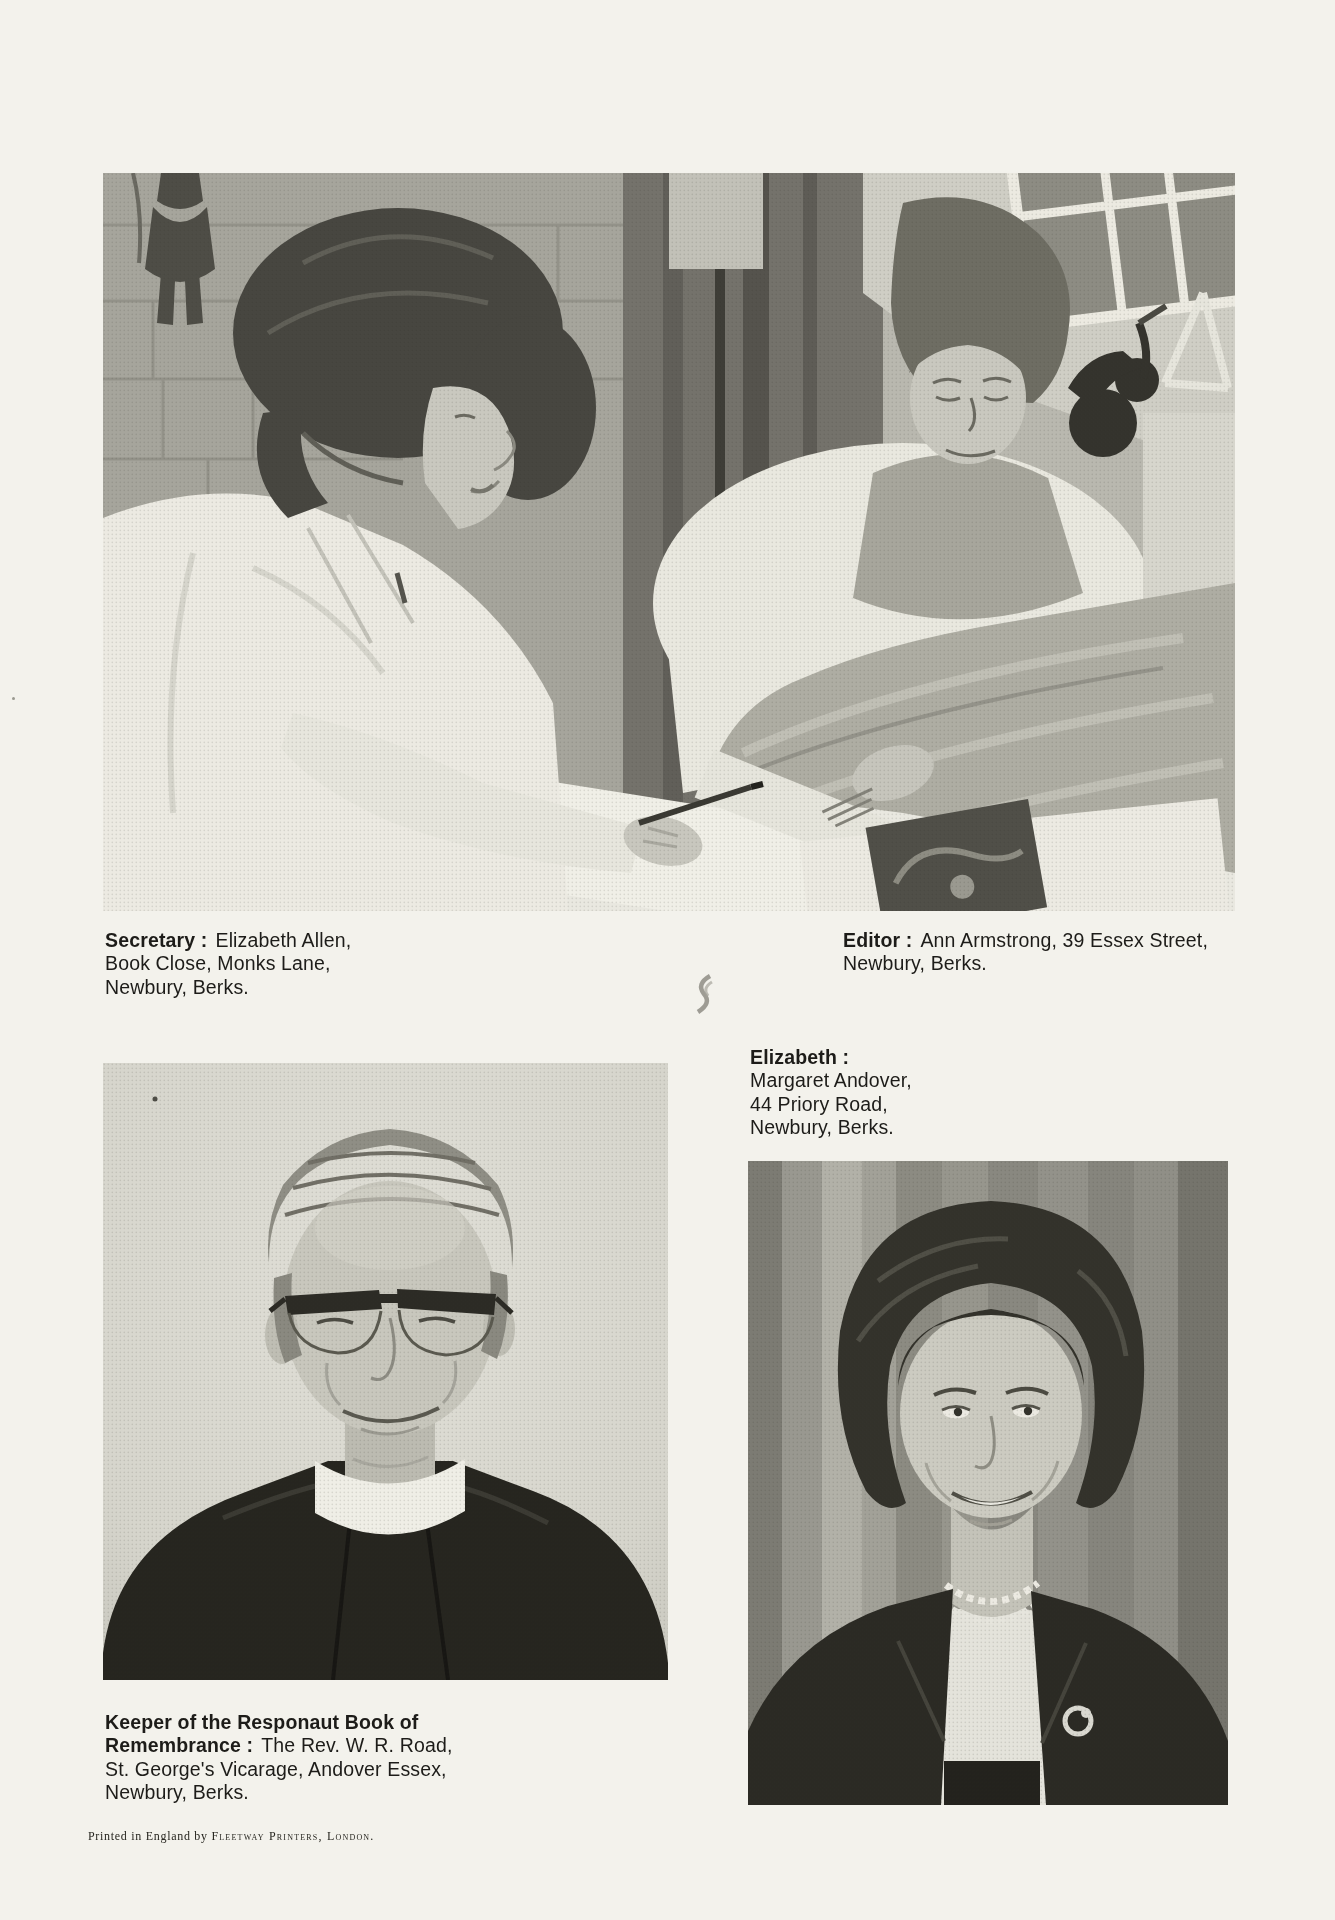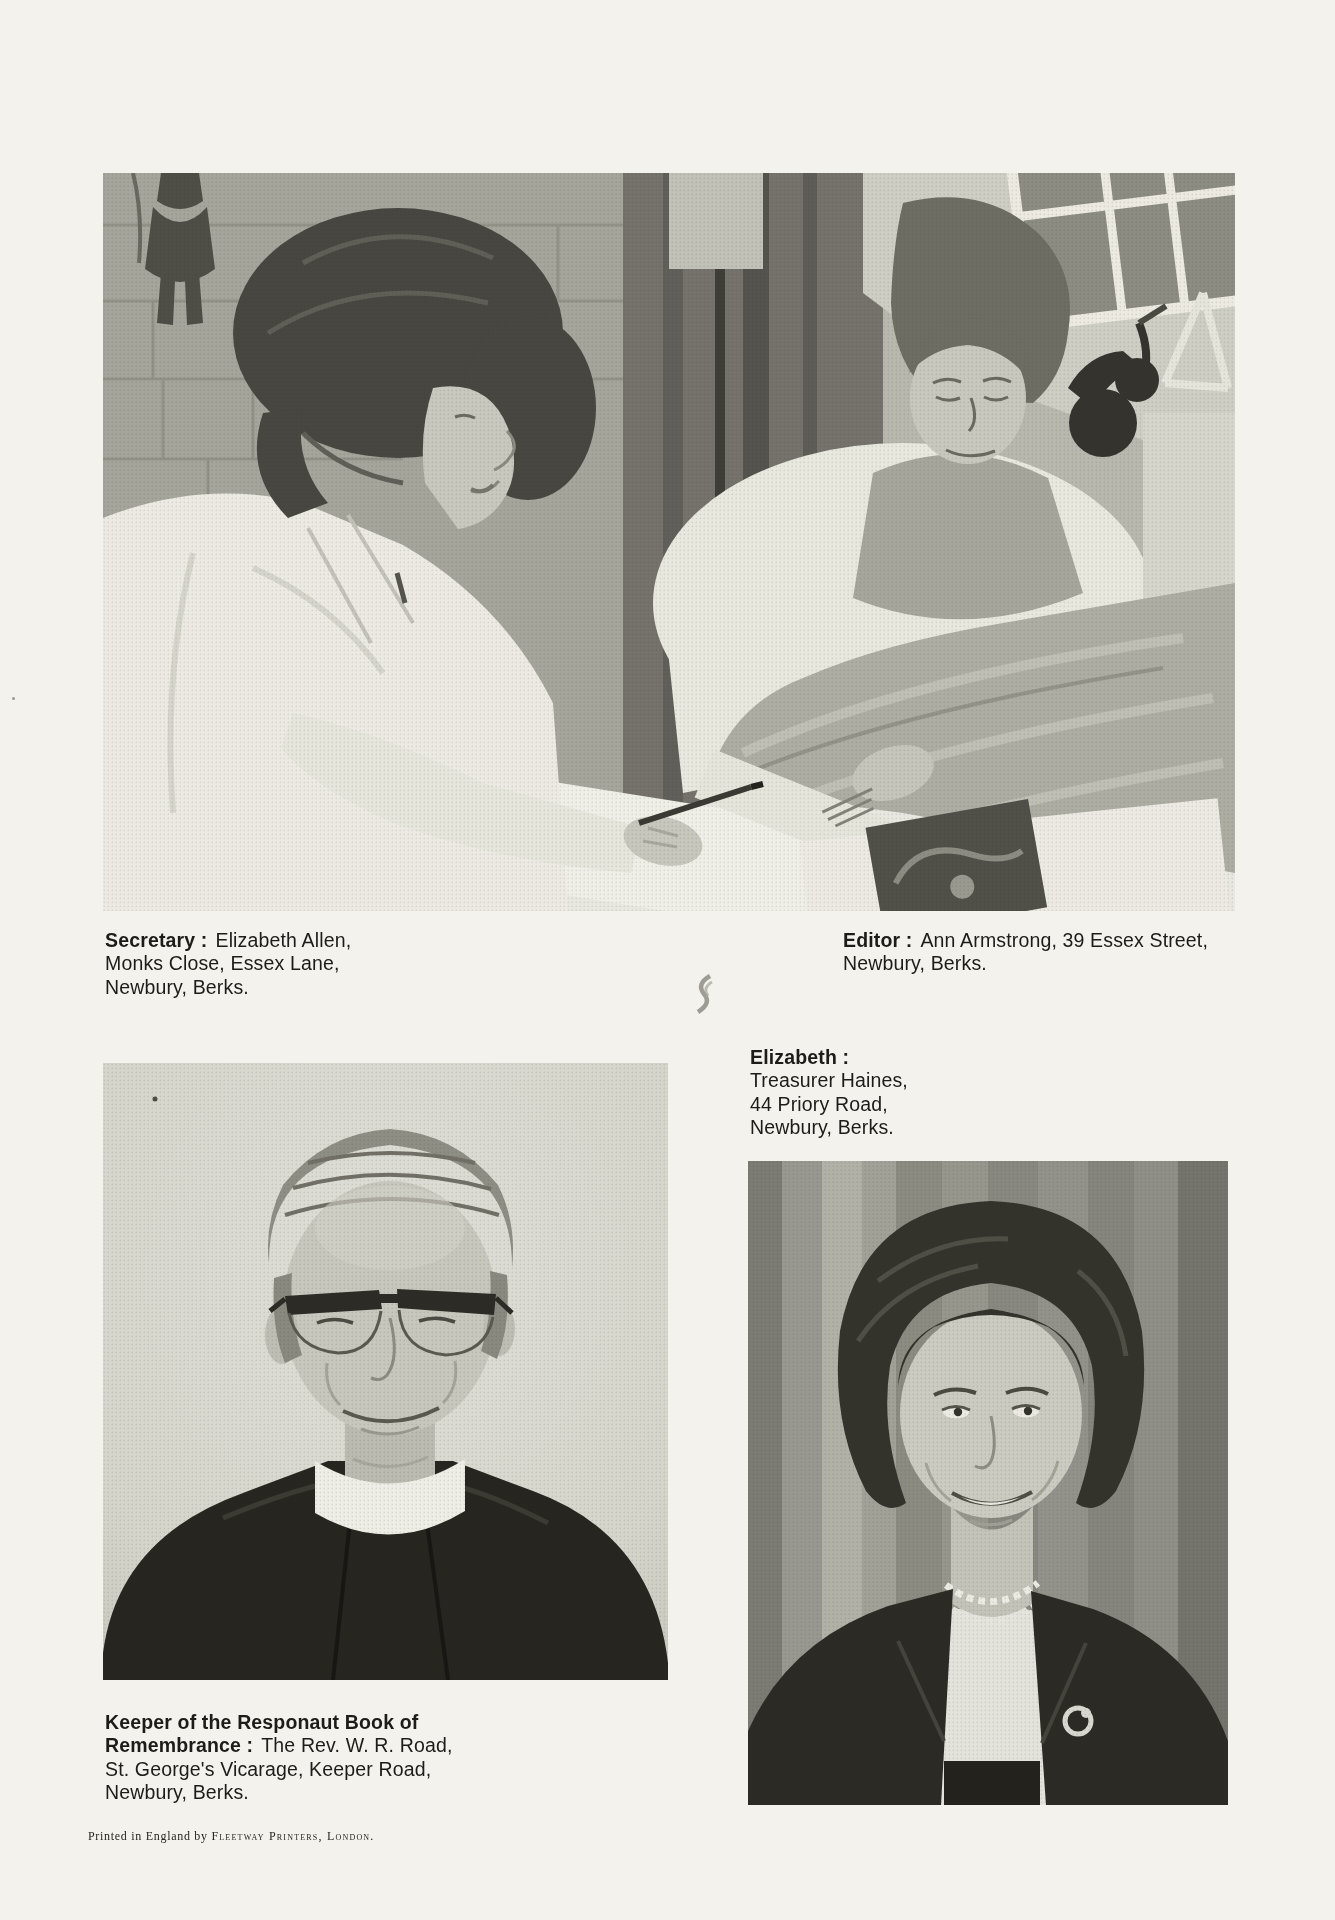--- a/index.html
+++ b/index.html
@@ -173,38 +173,38 @@
         <path d="M58 100 L54 150 L70 152 L72 108 Z M96 100 L100 150 L84 152 L82 108 Z"></path>
       </g>
       <path d="M30 0 Q40 40 36 90" stroke="#6a6961" stroke-width="4" fill="none"></path>
 
       <rect width="1132" height="738" fill="url(#ht1)"></rect>
     </svg>
   </figure>
 
   <div class="cap cap-secretary">
     <p><span class="lbl">Secretary :</span><span>Elizabeth Allen,</span></p>
-    <p>Monks Close, Essex Lane,</p>
+    <p>Book Close, Monks Lane,</p>
     <p>Newbury, Berks.</p>
   </div>
 
   <div class="cap cap-editor">
     <p><span class="lbl">Editor :</span><span>Ann Armstrong, 39 Essex Street,</span></p>
     <p>Newbury, Berks.</p>
   </div>
 
   <svg class="smudge" viewBox="0 0 34 44">
     <path d="M22 4 Q8 12 16 22 Q24 31 10 40" stroke="#8e8d85" stroke-width="4.5" fill="none" opacity="0.85"></path>
     <path d="M24 10 Q14 16 20 24" stroke="#a5a49b" stroke-width="3" fill="none" opacity="0.7"></path>
   </svg>
   <div class="speck"></div>
 
   <div class="cap cap-treasurer">
     <p class="bold">Elizabeth :</p>
-    <p>Treasurer Haines,</p>
+    <p>Margaret Andover,</p>
     <p>44 Priory Road,</p>
     <p>Newbury, Berks.</p>
   </div>
 
   <figure class="photo photo-keeper" role="img" style="margin:0" aria-label="Portrait of the Rev. W. R. Birt wearing glasses and a clerical collar">
     <svg viewBox="0 0 565 617" preserveAspectRatio="none">
       <defs>
         <pattern id="ht2" width="4" height="4" patternUnits="userSpaceOnUse">
           <circle cx="1.3" cy="1.3" r="0.85" fill="#2b2a24" opacity="0.12"></circle>
         </pattern>
@@ -307,19 +307,19 @@
 
       <circle cx="330" cy="560" r="13" fill="none" stroke="#d9d8d0" stroke-width="5"></circle>
       <circle cx="338" cy="552" r="5" fill="#d9d8d0"></circle>
       <rect width="480" height="644" fill="url(#ht3)"></rect>
     </svg>
   </figure>
 
   <div class="cap cap-keeper">
     <p class="bold">Keeper of the Responaut Book of</p>
     <p><span class="lbl">Remembrance :</span><span>The Rev. W. R. Road,</span></p>
-    <p>St. George's Vicarage, Keeper Road,</p>
+    <p>St. George's Vicarage, Andover Essex,</p>
     <p>Newbury, Berks.</p>
   </div>
 
   <p class="imprint"><span>Printed in England by</span> <span class="sc">Fleetway Printers, London.</span></p>
 
 </div>
 
 </body></html>

